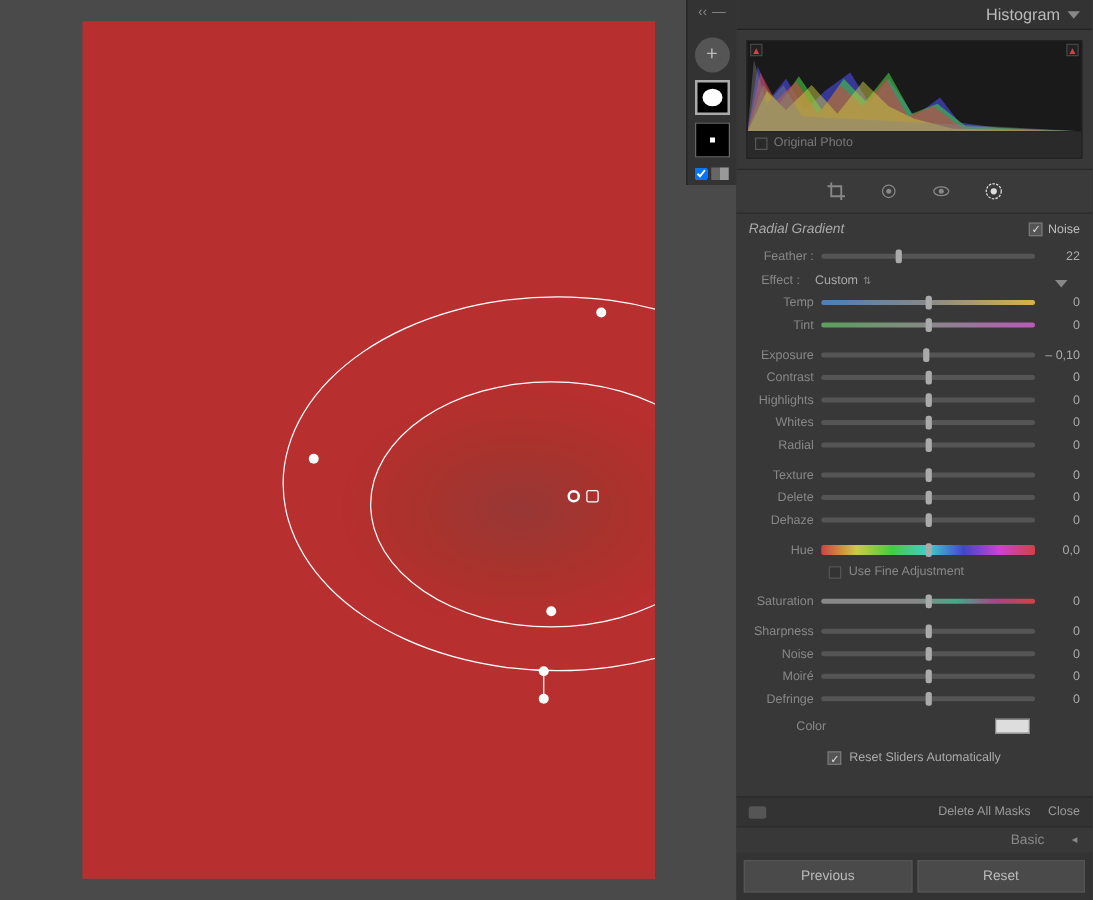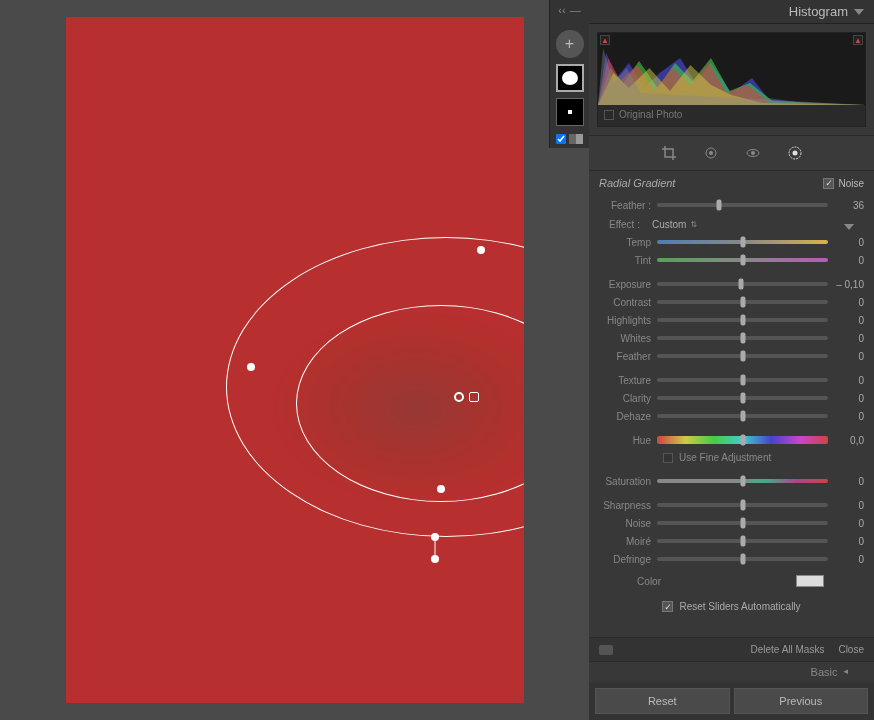--- a/index.html
+++ b/index.html
@@ -76,21 +76,21 @@
 .color-row { display: flex; align-items: center; padding: 6px 10px; }
 .color-swatch { width: 28px; height: 12px; background: #ddd; border: 1px solid #888; }
 
 .reset-row { display: flex; justify-content: center; align-items: center; gap: 6px; padding: 8px 10px; font-size: 10px; color: #aaa; }
 
 .switch-row { display: flex; align-items: center; padding: 6px 10px; border-top: 1px solid #2a2a2a; background: #333; }
 .switch { width: 14px; height: 10px; background: #555; border-radius: 2px; }
 .switch-spacer { flex: 1; }
 .switch-link { color: #999; font-size: 10px; margin-left: 14px; cursor: pointer; }
 
-.basic-row { display: flex; justify-content: flex-end; align-items: flex-start; padding: 4px 26px; color: #888; font-size: 11px; gap: 6px; border-top: 1px solid #2a2a2a; }
+.basic-row { display: flex; justify-content: flex-end; align-items: flex-start; padding: 4px 12px; color: #888; font-size: 11px; gap: 22px; border-top: 1px solid #2a2a2a; }
 
 .bottom-buttons { display: flex; gap: 4px; padding: 6px; background: #333; }
 .bottom-btn { flex: 1; background: #4a4a4a; color: #bbb; text-align: center; padding: 6px 0; font-size: 11px; border: 1px solid #555; cursor: pointer; }
 </style>
 </head>
 <body>
 
 <div class="main-area">
   <div class="photo-container">
     <div class="photo-img"></div>
@@ -185,21 +185,21 @@
     </label>
   </div>
 
   <div class="sliders">
 
     <div class="slider-row">
       <span class="slider-label">Feather :</span>
       <div class="slider-track">
           <div class="slider-thumb" style="left:36%;"></div>
         </div>
-      <span class="slider-val">36</span>
+      <span class="slider-val">22</span>
     </div>
 
     <div class="effect-row gap-above">
       <span class="effect-label">Effect :</span>
       <span class="effect-select">
         <span>Custom</span>
         <span class="effect-tri">⇅</span>
       </span>
       <span class="flex-spacer"></span>
       <span class="triangle"></span>
@@ -242,36 +242,36 @@
       <span class="slider-val">0</span>
     </div>
     <div class="slider-row">
       <span class="slider-label">Whites</span>
       <div class="slider-track">
           <div class="slider-thumb" style="left:50%;"></div>
         </div>
       <span class="slider-val">0</span>
     </div>
     <div class="slider-row">
-      <span class="slider-label">Feather</span>
+      <span class="slider-label">Radial</span>
       <div class="slider-track">
           <div class="slider-thumb" style="left:50%;"></div>
         </div>
       <span class="slider-val">0</span>
     </div>
 
     <div class="slider-row gap-above">
       <span class="slider-label">Texture</span>
       <div class="slider-track">
           <div class="slider-thumb" style="left:50%;"></div>
         </div>
       <span class="slider-val">0</span>
     </div>
     <div class="slider-row">
-      <span class="slider-label">Clarity</span>
+      <span class="slider-label">Delete</span>
       <div class="slider-track">
           <div class="slider-thumb" style="left:50%;"></div>
         </div>
       <span class="slider-val">0</span>
     </div>
     <div class="slider-row">
       <span class="slider-label">Dehaze</span>
       <div class="slider-track">
           <div class="slider-thumb" style="left:50%;"></div>
         </div>
@@ -346,16 +346,16 @@
     <span class="switch-link">Delete All Masks</span>
     <span class="switch-link">Close</span>
   </div>
 
   <div class="basic-row">
     <span>Basic</span>
     <span style="font-size:9px;">◂</span>
   </div>
 
   <div class="bottom-buttons">
+    <div class="bottom-btn">Previous</div>
     <div class="bottom-btn">Reset</div>
-    <div class="bottom-btn">Previous</div>
   </div>
 </div>
 
 </body></html>

